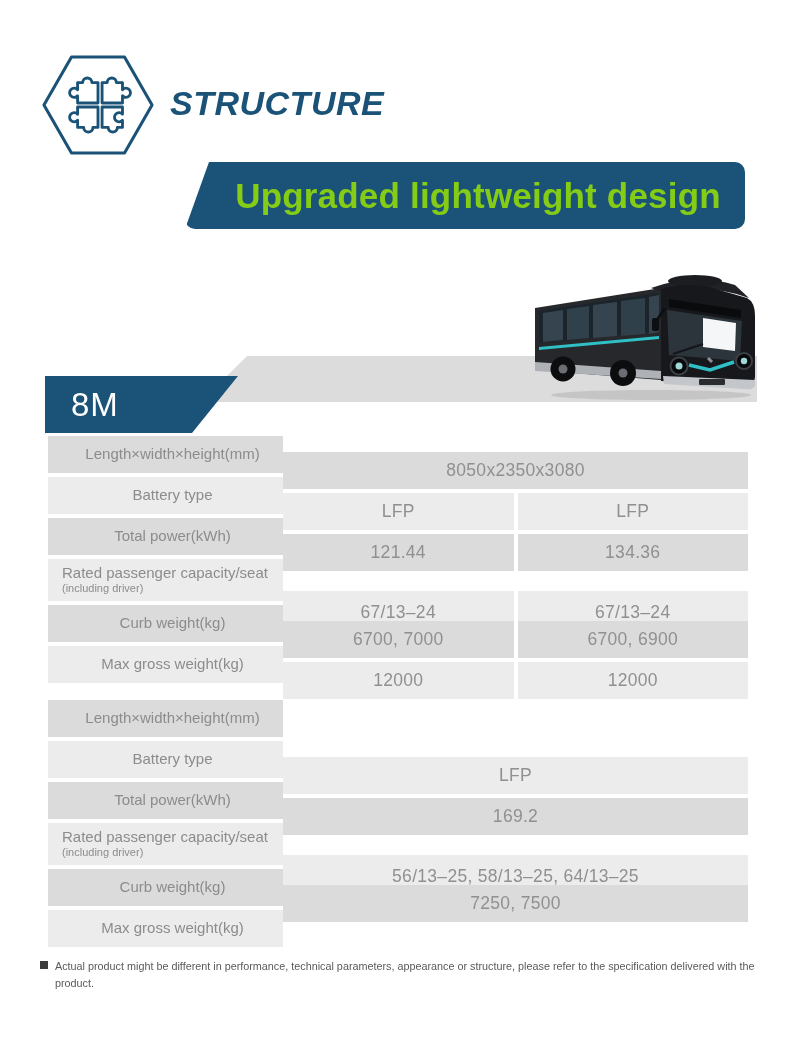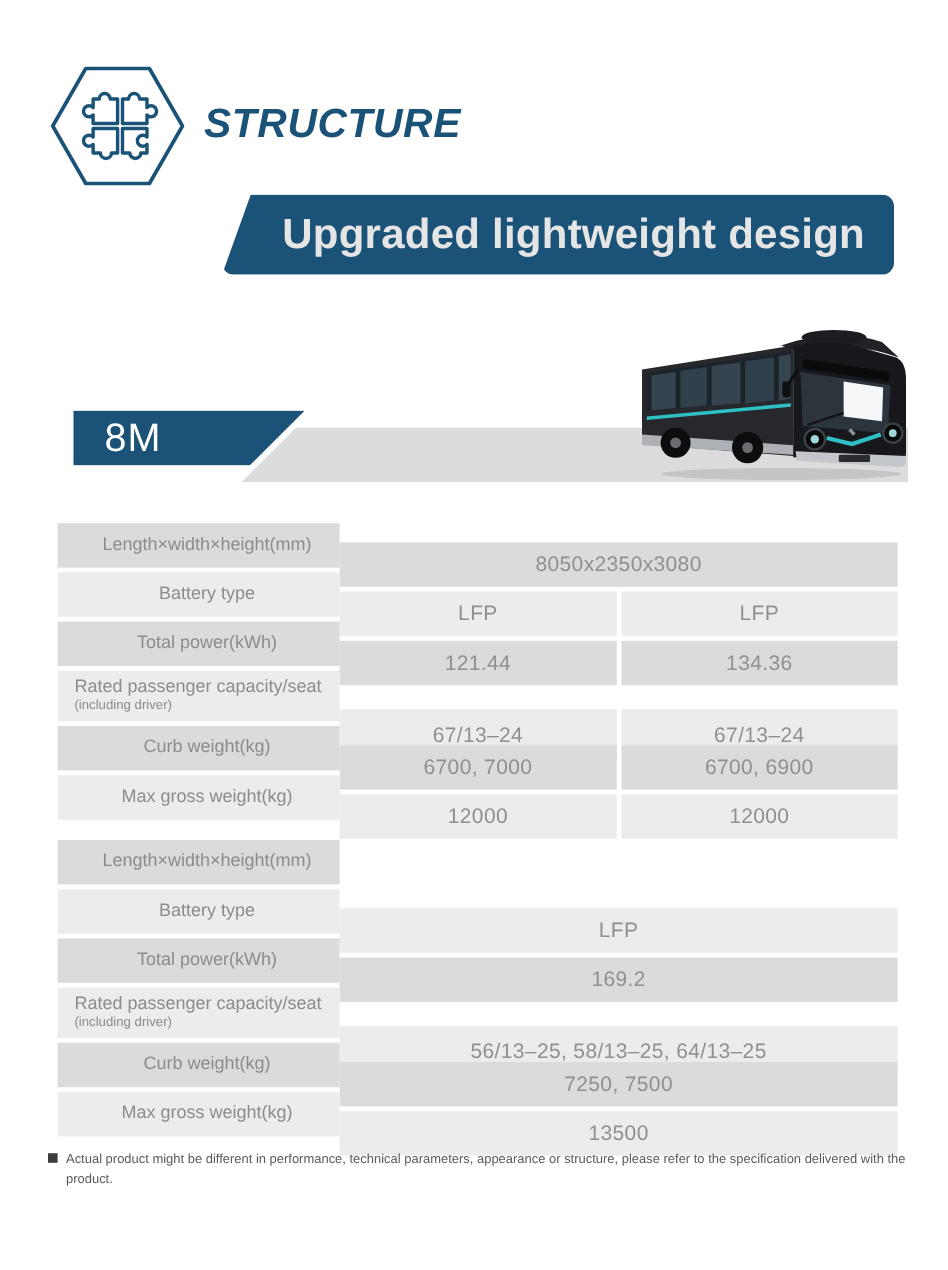--- a/index.html
+++ b/index.html
@@ -10,28 +10,28 @@
 
   
   #hex-icon { left:40px; top:54px; width:116px; height:102px; }
   #section-title { left:170px; top:84px; font-size:34px; font-weight:bold; font-style:italic;
     color:#1a5377; letter-spacing:0.5px; }
 
   
   #banner { left:185px; top:162px; width:560px; height:67px; background:#1a5377;
     border-radius:10px; clip-path:polygon(24px 0, 100% 0, 100% 100%, 0 100%);
     display:flex; align-items:center; justify-content:center; padding-left:26px; }
-  #banner span { color:#e5e5e5; font-size:35px; font-weight:600; letter-spacing:0.2px; }
+  #banner span { color:#84cc16; font-size:35px; font-weight:600; letter-spacing:0.2px; }
 
   
   #gray-band { left:201px; top:356px; width:556px; height:46px; background:#dcdcdc;
     clip-path:polygon(46px 0, 100% 0, 100% 100%, 0 100%); }
-  #model-band { left:45px; top:342px; width:193px; height:46px; background:#1a5377;
+  #model-band { left:45px; top:376px; width:193px; height:57px; background:#1a5377;
     clip-path:polygon(0 0, 100% 0, calc(100% - 46px) 100%, 0 100%);
-    display:flex; align-items:center; z-index:1;margin-left:16px; }
+    display:flex; align-items:center; z-index:1; }
   #model-band span { color:#ffffff; font-size:33px; font-weight:400; padding-left:26px; letter-spacing:1px; }
 
   
   #bus { left:533px; top:258px; width:230px; height:145px; z-index:2; }
 
   
   .spec-table { left:48px; width:700px; }
   #table-1 { top:436px; }
   #table-2 { top:700px; }
   .t-row { display:flex; margin-bottom:4px; }
@@ -242,24 +242,19 @@
       <div class="val-wrap">
         <div class="cell value row-h">
           <span class="value-text">7250, 7500</span>
         </div>
       </div>
     </div>
     <div class="t-row row-h" style="--rowbg: #ececec;">
       <div class="cell label row-h">
         <span class="label-text">Max gross weight(kg)</span>
       </div>
-      <div class="val-wrap">
-        <div class="cell value row-h">
-          <span class="value-text">13500</span>
-        </div>
-      </div>
     </div>
   </div>
 
 <div id="footnote" class="abs">
   <span class="bullet"></span>
   <span class="fn-text">Actual product might be different in performance, technical parameters, appearance or structure, please refer to the specification delivered with the product.</span>
 </div>
 
 </body></html>

